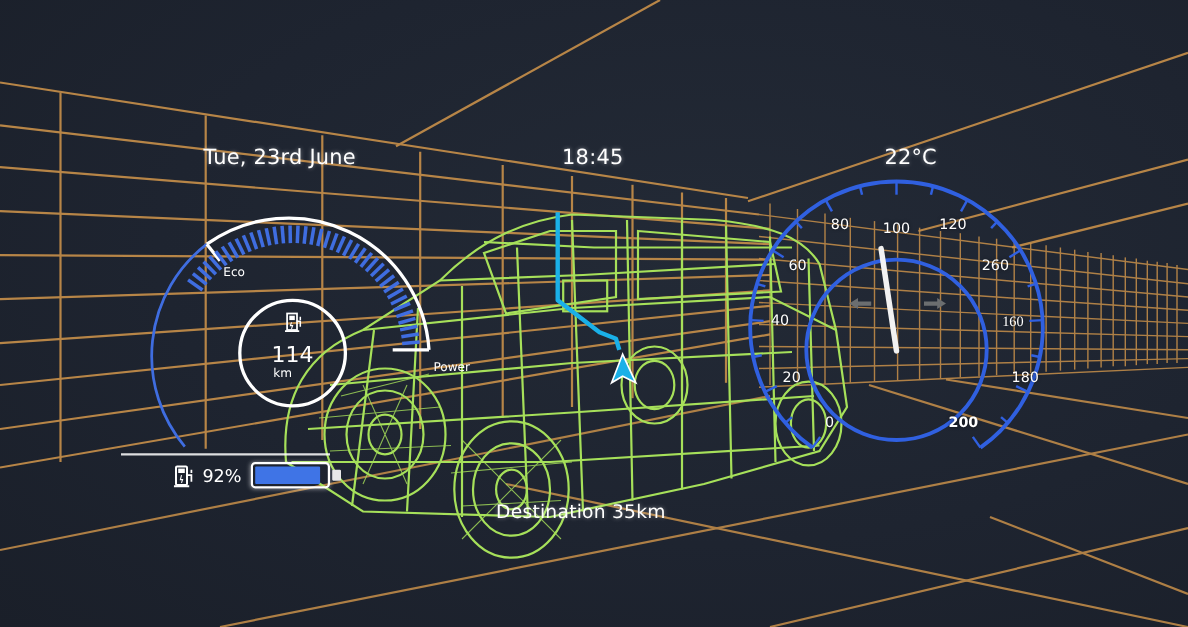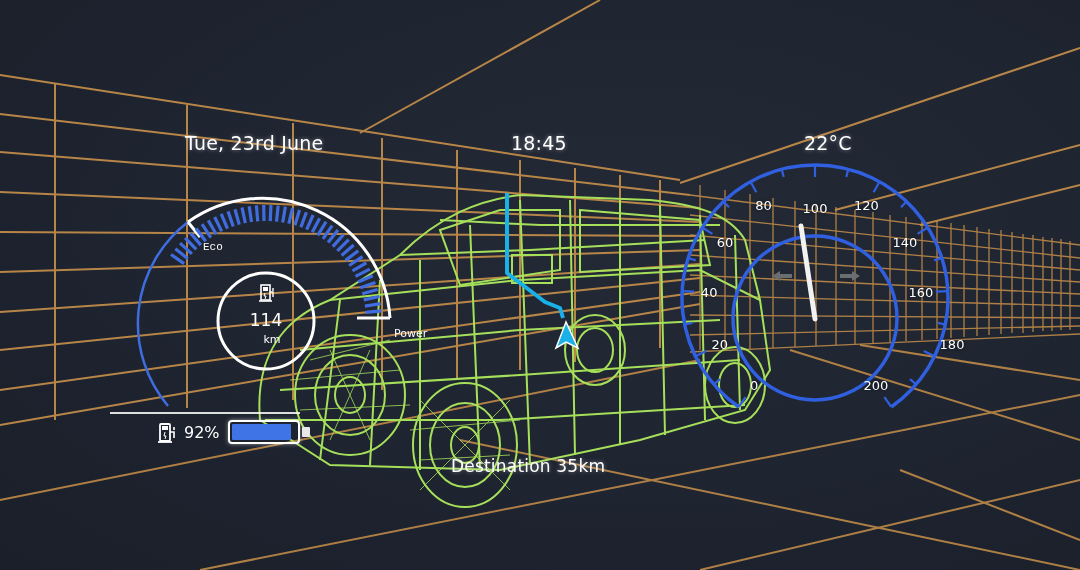--- a/index.html
+++ b/index.html
@@ -11,21 +11,21 @@
   }
   .layer { position:absolute; left:0; top:0; width:1080px; height:570px; }
   .hud-text {
     position:absolute; color:#ffffff; font-size:19px; letter-spacing:0.2px;
     text-shadow: 0 0 4px rgba(255,255,255,0.45);
     white-space:nowrap;
     margin-top:28px;
   }
   .small-label { position:absolute; font-size:11px; color:#ffffff; white-space:nowrap; }
   .tick-label { position:absolute; font-size:13px; color:#ffffff; transform:translate(-50%,-50%); white-space:nowrap; text-shadow:0 0 3px rgba(0,0,0,0.6); }
-  .range-value { position:absolute; font-size:17px; color:#fff; transform:translateX(-50%); }
+  .range-value { position:absolute; font-size:20px; color:#fff; transform:translateX(-50%); }
   .range-unit { position:absolute; font-size:11px; color:#fff; transform:translateX(-50%); }
   .battery-body {
     position:absolute; left:228px; top:420px; width:72px; height:24px;
     border:2px solid #ffffff; border-radius:4px; box-sizing:border-box;
     box-shadow:0 0 4px rgba(255,255,255,0.5);
   }
   .battery-fill { position:absolute; left:2px; top:2px; bottom:2px; background:#3f74e6; border-radius:1px; }
   .battery-cap { position:absolute; left:302px; top:427px; width:8px; height:10px; background:#e8e8e8; border-radius:1px; }
   .battery-pct { position:absolute; left:184px; top:423px; font-size:16px; color:#fff; }
   .icon-box { position:absolute; }
@@ -202,32 +202,32 @@
       <line x1="360.34602543011476" y1="287.8514331299204" x2="375.4413894989331" y2="282.54766243070765" stroke="#3f6de0"></line>
       <line x1="362.23640759050164" y1="293.8236526723175" x2="377.63423280498193" y2="289.4754370998883" stroke="#3f6de0"></line>
       <line x1="363.7491489356626" y1="299.9025147860309" x2="379.38901276536865" y2="296.52691715179583" stroke="#3f6de0"></line>
       <line x1="364.87831332470137" y1="306.06416543804175" x2="380.69884345665355" y2="303.67443190812844" stroke="#3f6de0"></line>
       <line x1="365.6194698091746" y1="312.28442572523414" x2="381.5585849786425" y2="310.8899338412716" stroke="#3f6de0"></line>
     </g>
 
   <circle cx="266" cy="321" r="48" stroke="#ffffff" stroke-width="3" fill="none"></circle>
 </svg>
 
-<span class="small-label" style="left:203px; top:241px;font-family:Liberation Mono, monospace;">Eco</span>
+<span class="small-label" style="left:203px; top:241px;">Eco</span>
 <span class="small-label" style="left:354px; top:327px;margin-left:40px;">Power</span>
 
 <svg class="icon-box" style="left:259px; top:283px;" width="18" height="20" viewBox="0 0 18 20">
   <rect x="2" y="2" width="9" height="15" fill="none" stroke="#fff" stroke-width="1.6"></rect>
   <rect x="4" y="4" width="5" height="4" fill="#fff"></rect>
   <path d="M6 10 L5 13 L7 13 L6 16" stroke="#fff" stroke-width="1" fill="none"></path>
   <path d="M11 9 L14 9 L14 14 M14 5 L14 8" stroke="#fff" stroke-width="1.4" fill="none"></path>
   <line x1="0" y1="18" x2="13" y2="18" stroke="#fff" stroke-width="1.6"></line>
 </svg>
 <span class="range-value" style="left:266px; top:310px;">114</span>
-<span class="range-unit" style="left:272px; top:333px;text-align:center;">km</span>
+<span class="range-unit" style="left:257px; top:333px;text-align:center;">km</span>
 
 <svg class="layer" viewBox="0 0 1080 570">
   <line x1="110" y1="413" x2="300" y2="413" stroke="#ffffff" stroke-width="2" opacity="0.85"></line>
 </svg>
 <svg class="icon-box" style="left:158px; top:422px;" width="20" height="22" viewBox="0 0 20 22">
   <rect x="2" y="2" width="10" height="17" rx="1" fill="none" stroke="#fff" stroke-width="1.8"></rect>
   <rect x="4" y="4" width="6" height="4" fill="#fff"></rect>
   <path d="M7 10 L6 14 L8 14 L7 17" stroke="#fff" stroke-width="1" fill="none"></path>
   <path d="M12 10 L16 10 L16 16 M16 5 L16 8" stroke="#fff" stroke-width="1.6" fill="none"></path>
   <line x1="0" y1="20" x2="14" y2="20" stroke="#fff" stroke-width="1.8"></line>
@@ -273,23 +273,23 @@
   </g>
 </svg>
 <div id="speedo-labels">
     <span class="tick-label" style="left: 754.201px; top: 384.83px;">0</span>
     <span class="tick-label" style="left: 719.728px; top: 344.467px;">20</span>
     <span class="tick-label" style="left: 709.145px; top: 292.452px;">40</span>
     <span class="tick-label" style="left: 725.107px; top: 241.829px;">60</span>
     <span class="tick-label" style="left: 763.61px; top: 205.29px;">80</span>
     <span class="tick-label" style="left: 815px; top: 192px; margin-top: 16px;">100</span>
     <span class="tick-label" style="left: 866.39px; top: 205.29px;">120</span>
-    <span class="tick-label" style="left: 904.893px; top: 241.829px;">140</span>
-    <span class="tick-label" style="left: 920.855px; top: 292.452px;">160</span>
-    <span class="tick-label" style="left: 952px; top: 344.467px;">180</span>
-    <span class="tick-label" style="left: 875.799px; top: 384.83px;">200</span>
+    <span class="tick-label" style="left: 904.893px; top: 241.829px;">260</span>
+    <span class="tick-label" style="left: 920.855px; top: 292.452px; font-family: Liberation Serif, serif;">160</span>
+    <span class="tick-label" style="left: 932px; top: 344.467px;">180</span>
+    <span class="tick-label" style="left: 875.799px; top: 384.83px; font-weight: bold;">200</span>
   </div>
 
 <span class="hud-text" style="left:185px; top:104px;">Tue, 23rd June</span>
 <span class="hud-text" style="left:511px; top:104px;">18:45</span>
 <span class="hud-text" style="left:804px; top:104px;">22°C</span>
 
 <span class="hud-text" style="left:451px; top:428px; font-size:17px;">Destination 35km</span>
 
 </body></html>

